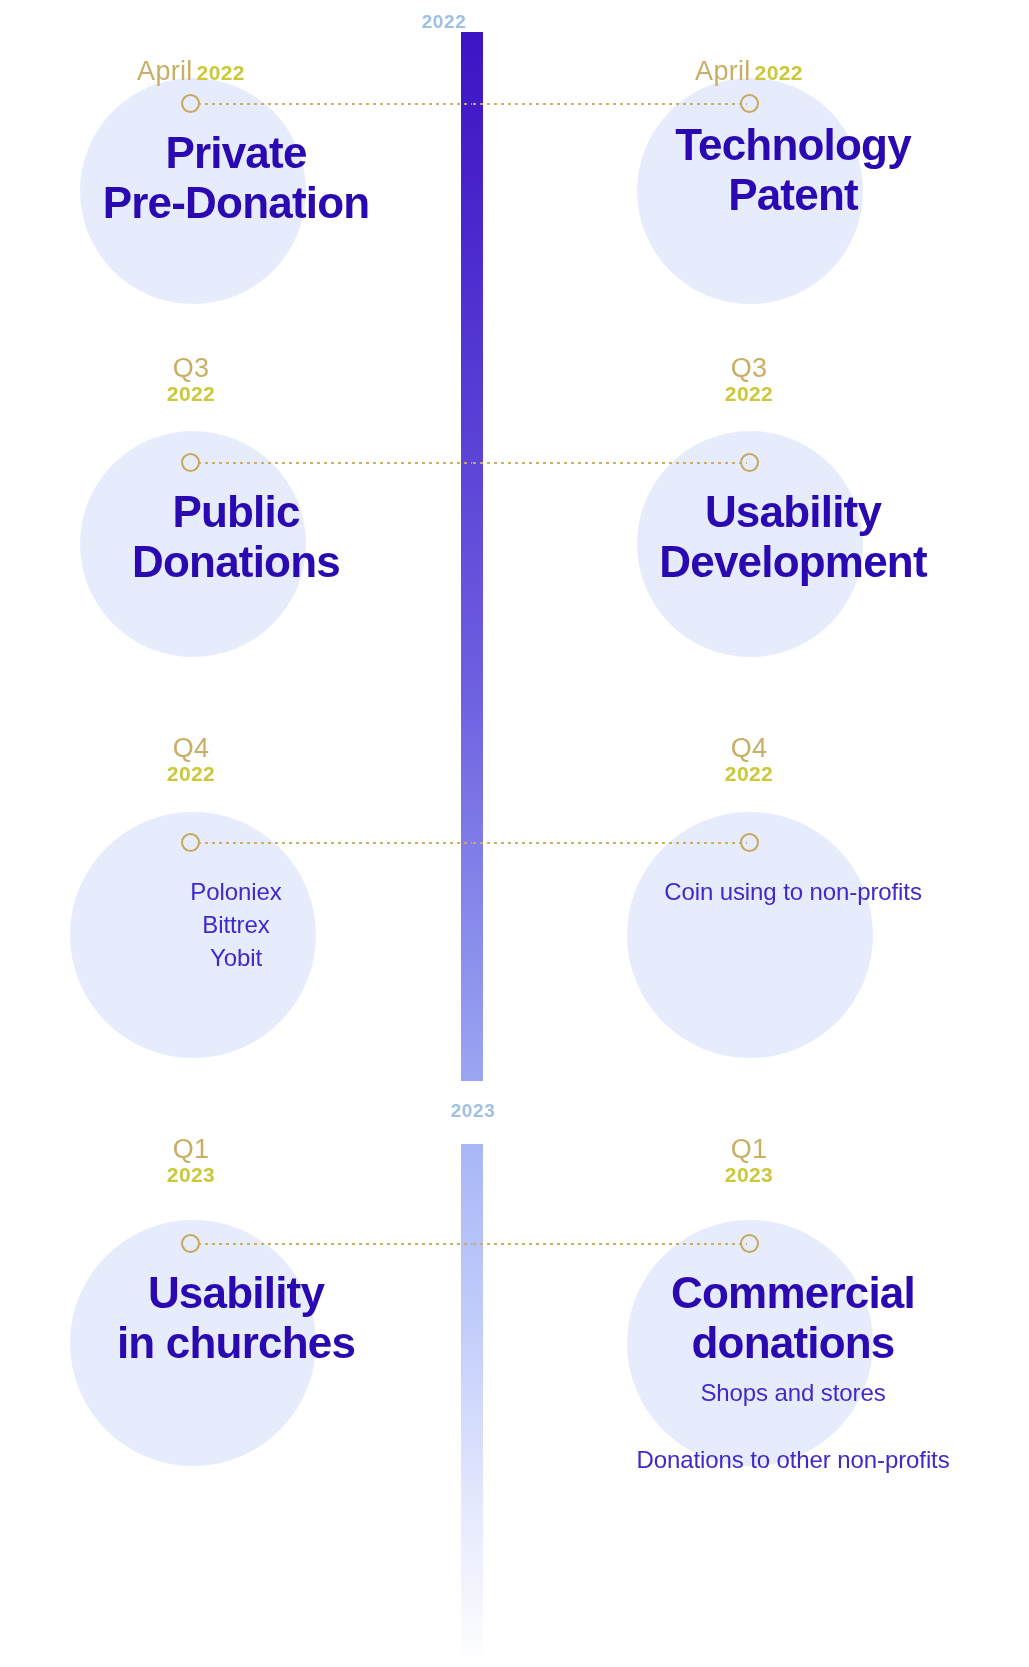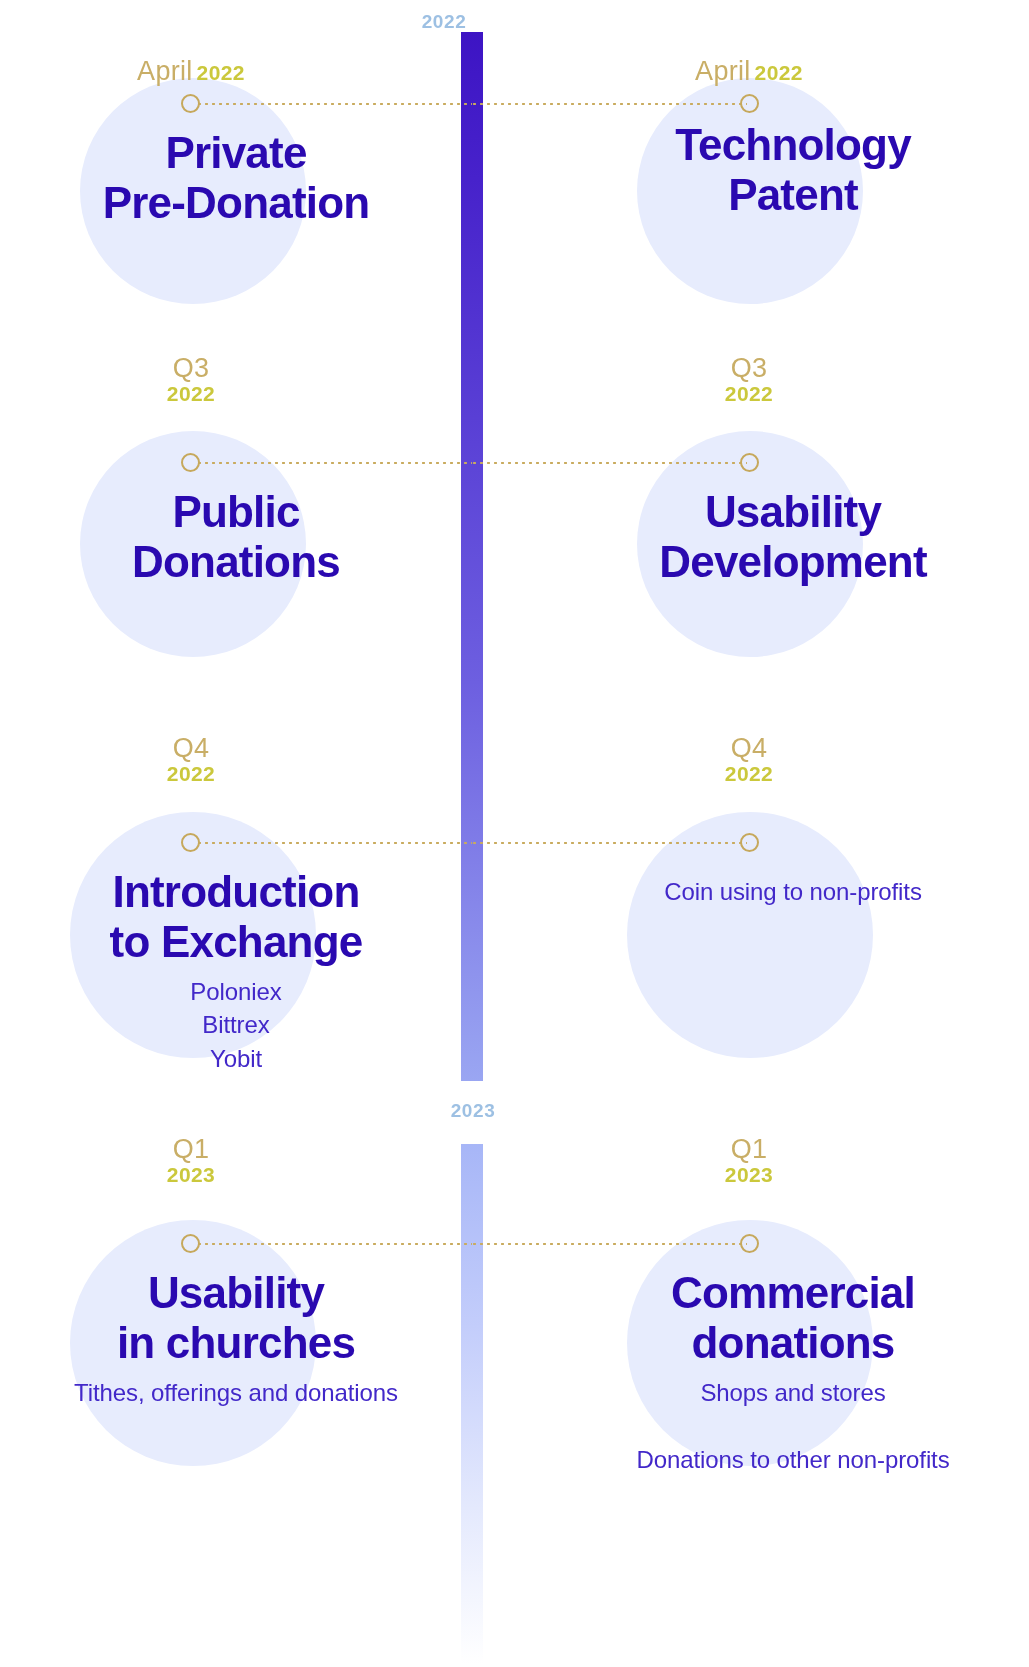--- a/index.html
+++ b/index.html
@@ -212,22 +212,20 @@
 
     <div class="side side-left">
       <div class="blob" style="left:70px;top:72px;width:246px;height:246px;"></div>
       <div class="connector" style="left:196px;top:102px;width:276px;"></div>
       <div class="ring" style="left:181px;top:93px;"></div>
       <div class="date" style="left:191px;top:-5px;">
         <span class="q">Q4</span>
         <span class="yr">2022</span>
       </div>
       <div class="content" style="padding-top:127px;">
-        <div class="headline">Introduction
-to Exchange</div>
         <div class="sub">Poloniex
 Bittrex
 Yobit</div>
       </div>
     </div>
 
     <div class="side side-right">
       <div class="blob" style="left:70px;top:72px;width:246px;height:246px;"></div>
       <div class="connector" style="left:-86px;top:102px;width:276px;"></div>
       <div class="ring" style="left:183px;top:93px;"></div>
@@ -247,21 +245,20 @@
       <div class="blob" style="left:70px;top:90px;width:246px;height:246px;"></div>
       <div class="connector" style="left:196px;top:113px;width:276px;"></div>
       <div class="ring" style="left:181px;top:104px;"></div>
       <div class="date" style="left:191px;top:6px;">
         <span class="q">Q1</span>
         <span class="yr">2023</span>
       </div>
       <div class="content" style="padding-top:138px;">
         <div class="headline">Usability
 in churches</div>
-        <div class="sub">Tithes, offerings and donations</div>
       </div>
     </div>
 
     <div class="side side-right">
       <div class="blob" style="left:70px;top:90px;width:246px;height:246px;"></div>
       <div class="connector" style="left:-86px;top:113px;width:276px;"></div>
       <div class="ring" style="left:183px;top:104px;"></div>
       <div class="date" style="left:192px;top:6px;">
         <span class="q">Q1</span>
         <span class="yr">2023</span>

